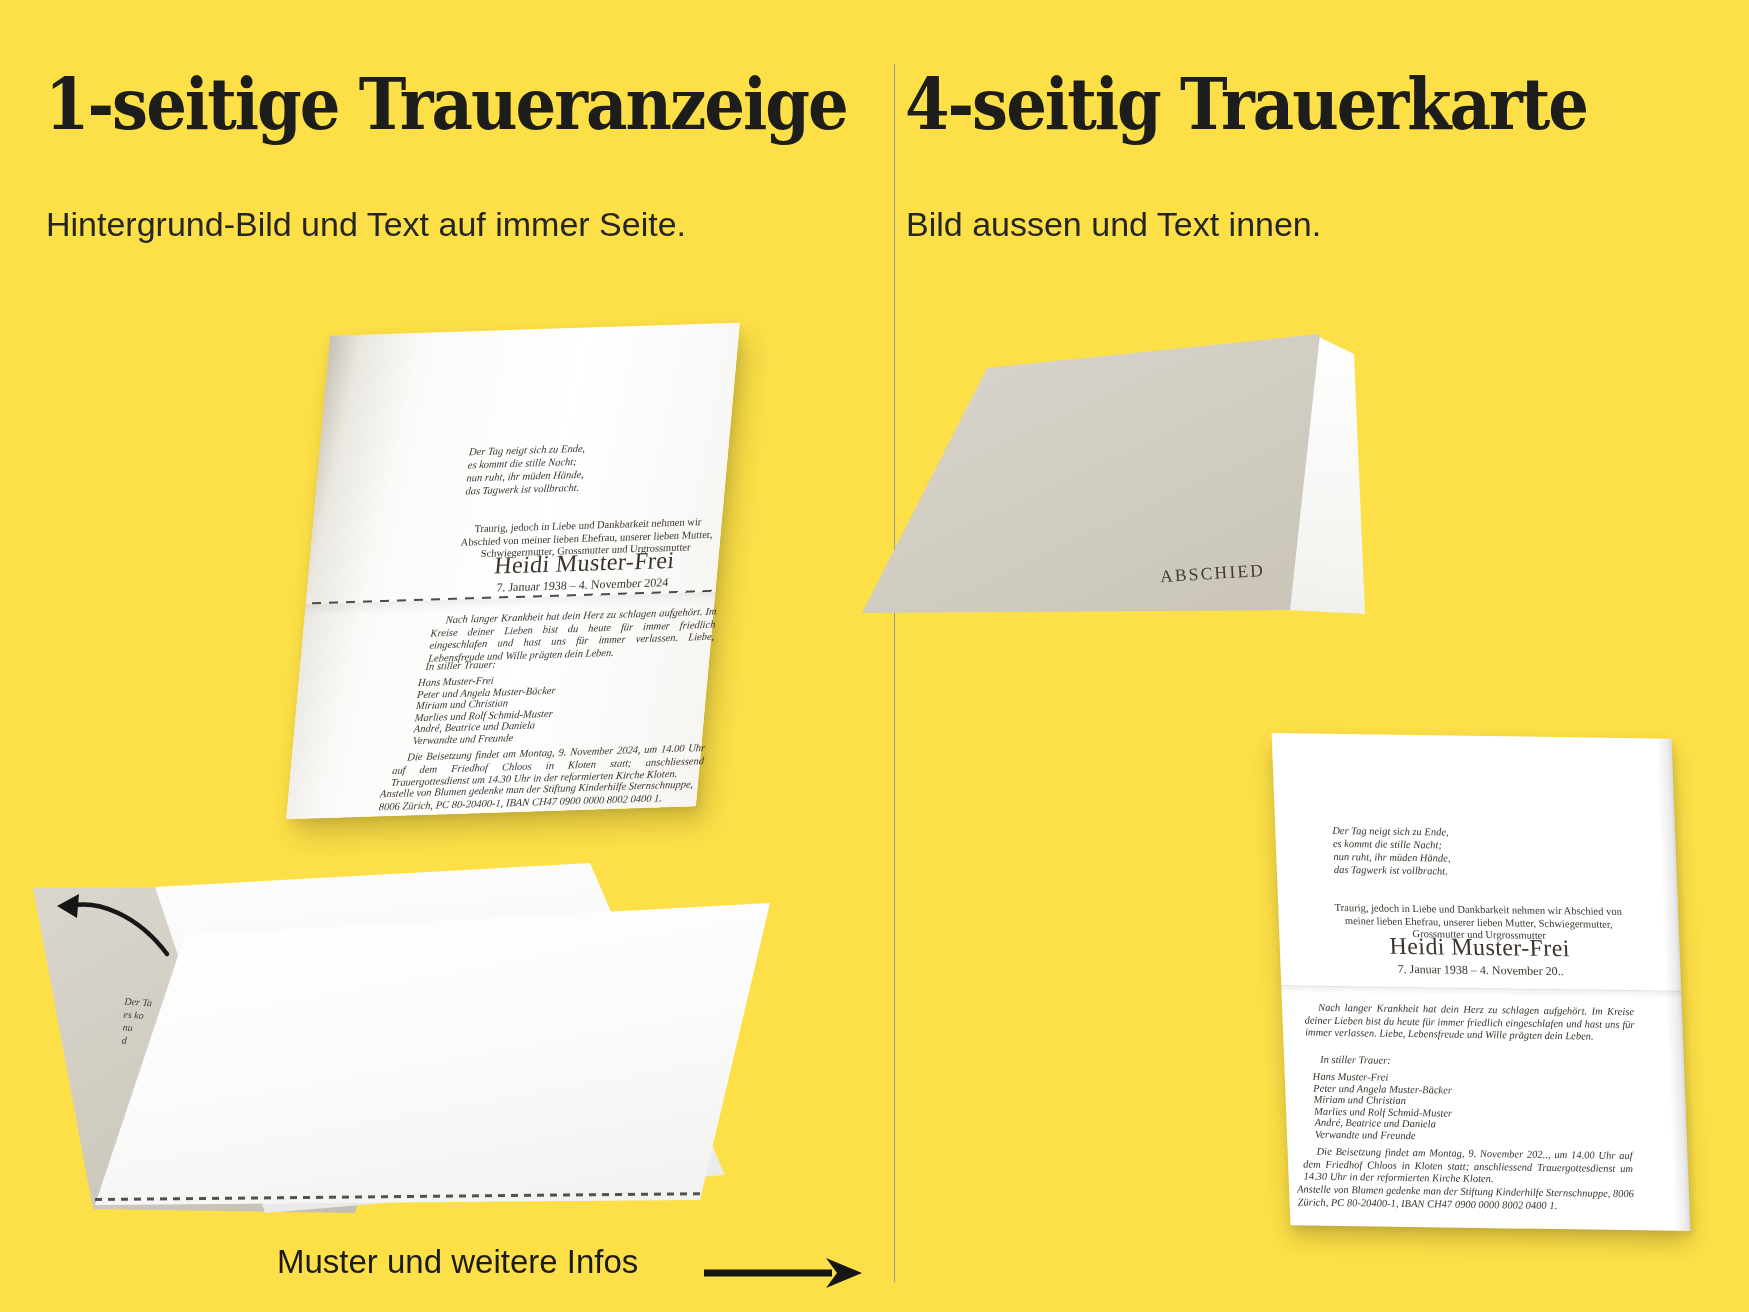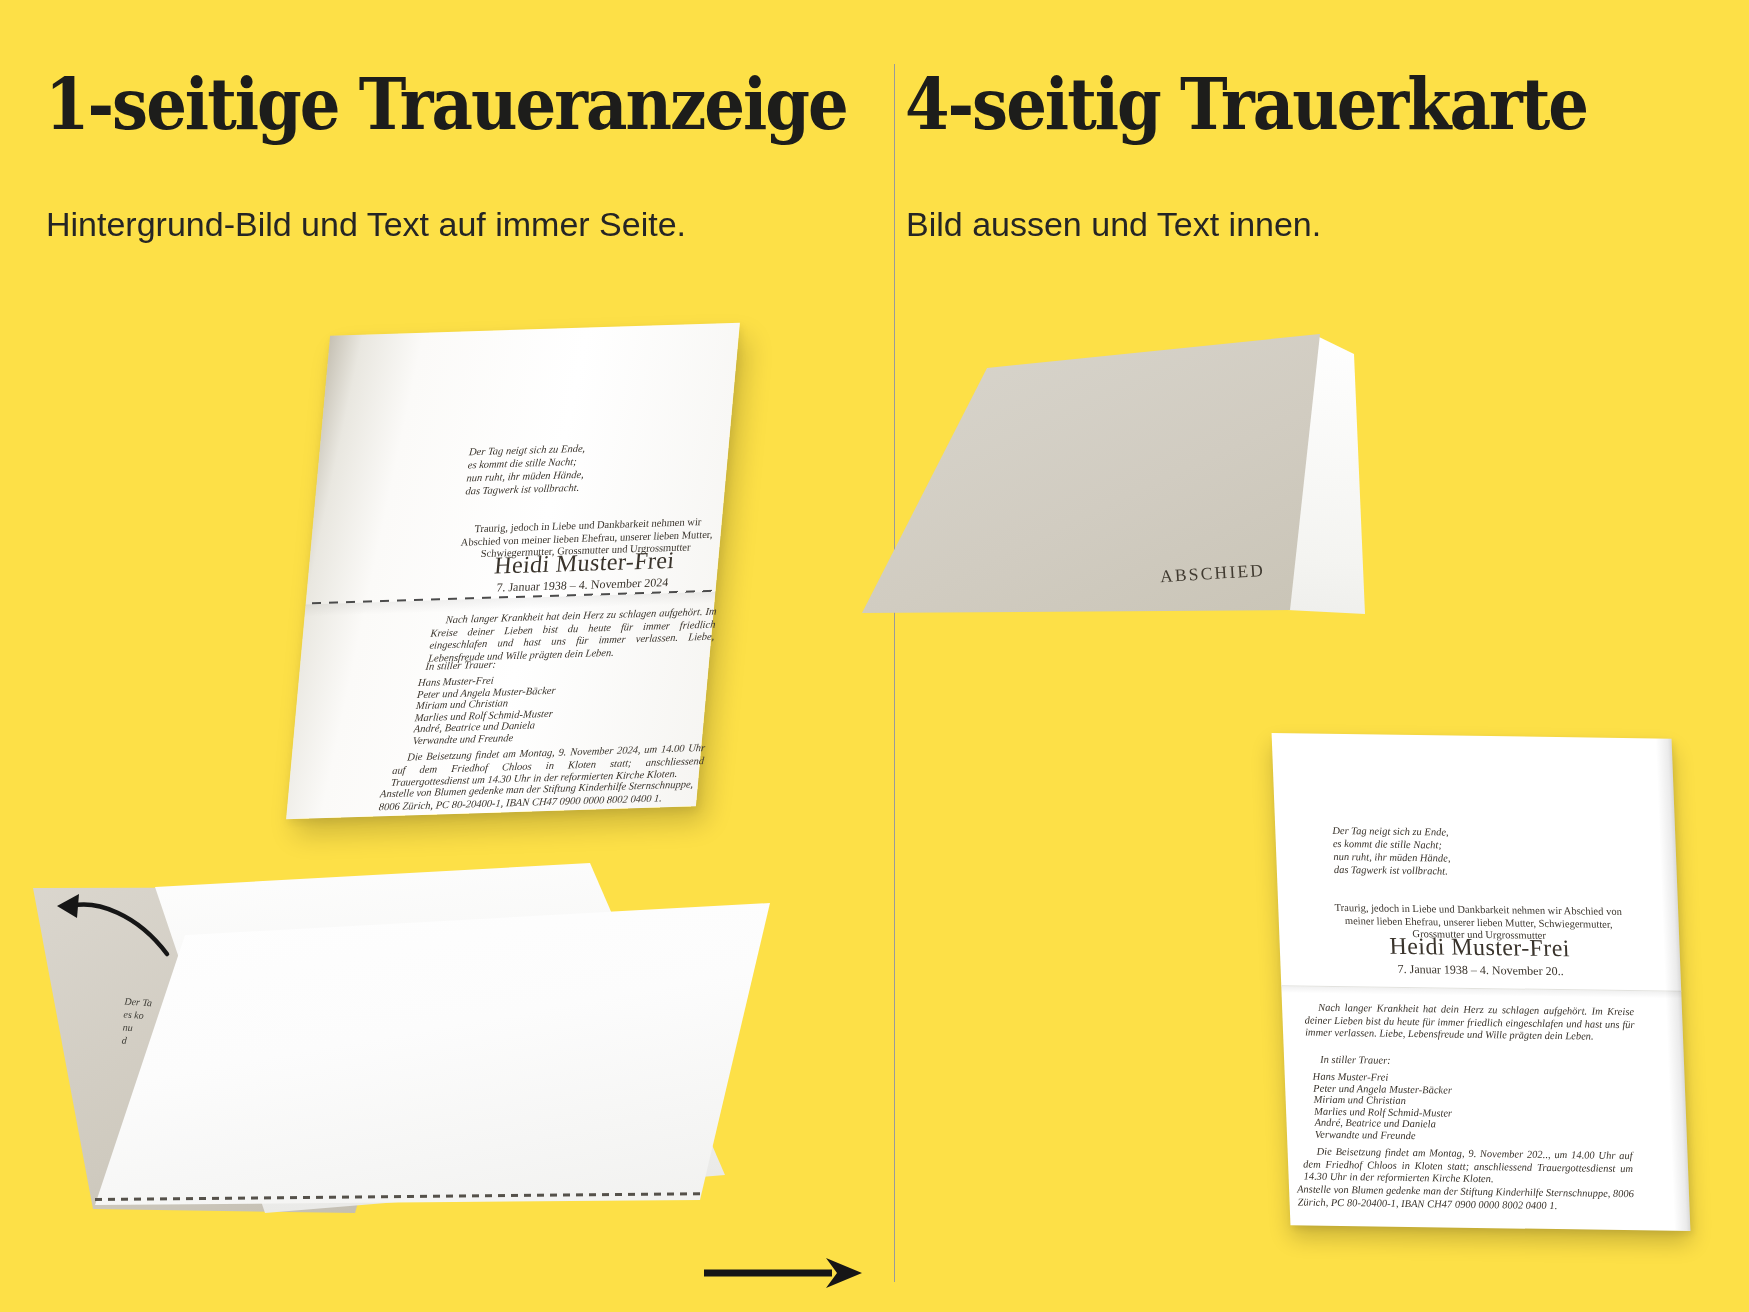--- a/index.html
+++ b/index.html
@@ -172,18 +172,19 @@
         <div class="ctext mourner">Miriam und Christian</div>
         <div class="ctext mourner">Marlies und Rolf Schmid-Muster</div>
         <div class="ctext mourner">André, Beatrice und Daniela</div>
         <div class="ctext mourner">Verwandte und Freunde</div>
       </div>
       <div class="blk ctext card-small ital just" style="left:15px;top:412px;width:330px;">Die Beisetzung findet am Montag, 9. November 202.., um 14.00 Uhr auf dem Friedhof Chloos in Kloten statt; anschliessend Trauergottesdienst um 14.30 Uhr in der reformierten Kirche Kloten.</div>
       <div class="blk ctext card-small ital" style="left:8px;top:450px;width:345px;">Anstelle von Blumen gedenke man der Stiftung Kinderhilfe Sternschnuppe, 8006 Zürich, PC 80-20400-1, IBAN CH47 0900 0000 8002 0400 1.</div>
     </div>
   </div>
 
+  <div class="footer-label">Muster und weitere Infos</div>
   <svg class="arrow-svg" style="left:700px;top:1256px;" width="165" height="34" viewBox="0 0 165 34">
     <path d="M4 17 L132 17" stroke="#161616" stroke-width="7"></path>
     <polygon points="126,2 162,17 126,32 137,17" fill="#161616"></polygon>
   </svg>
 
 </div>
 
 </body></html>

